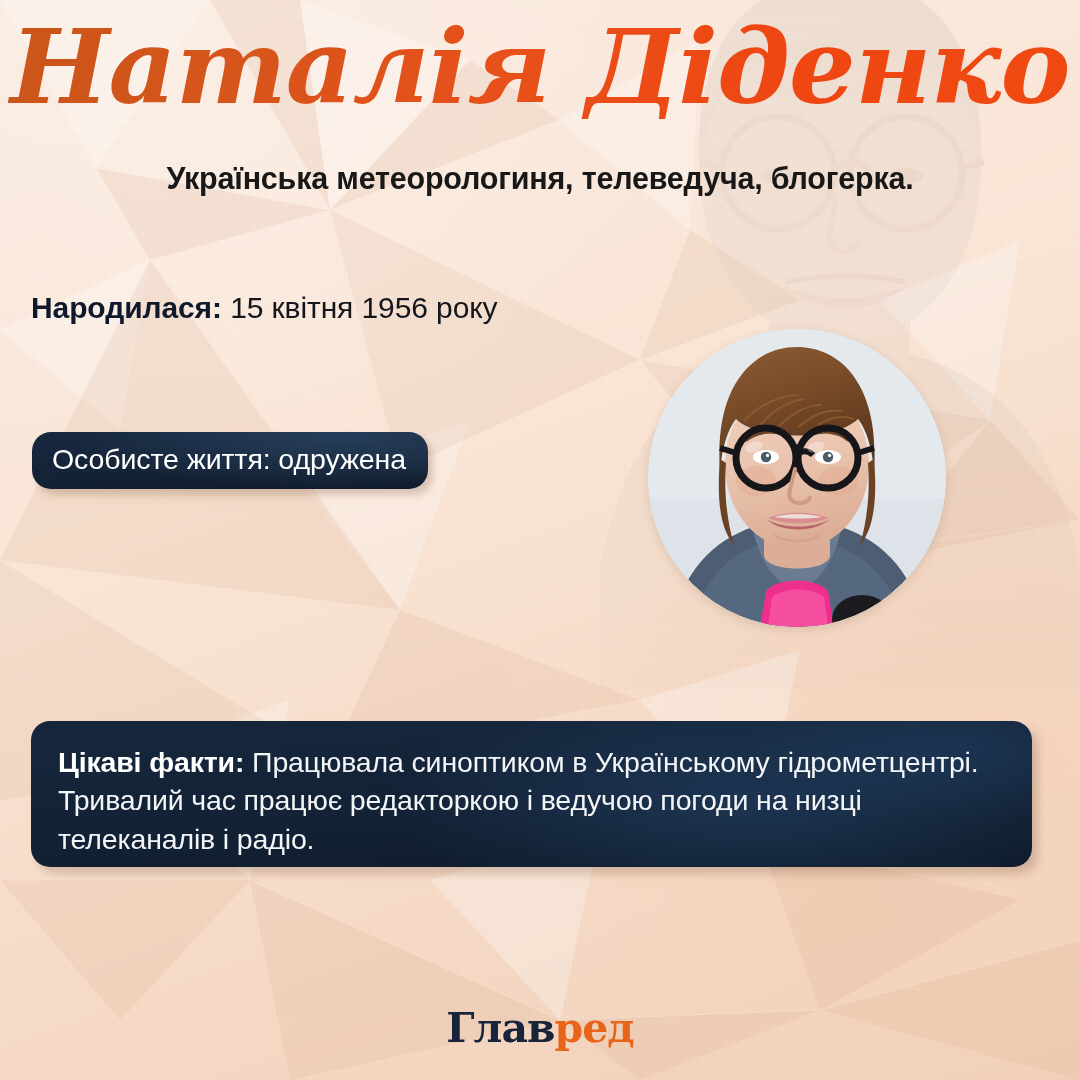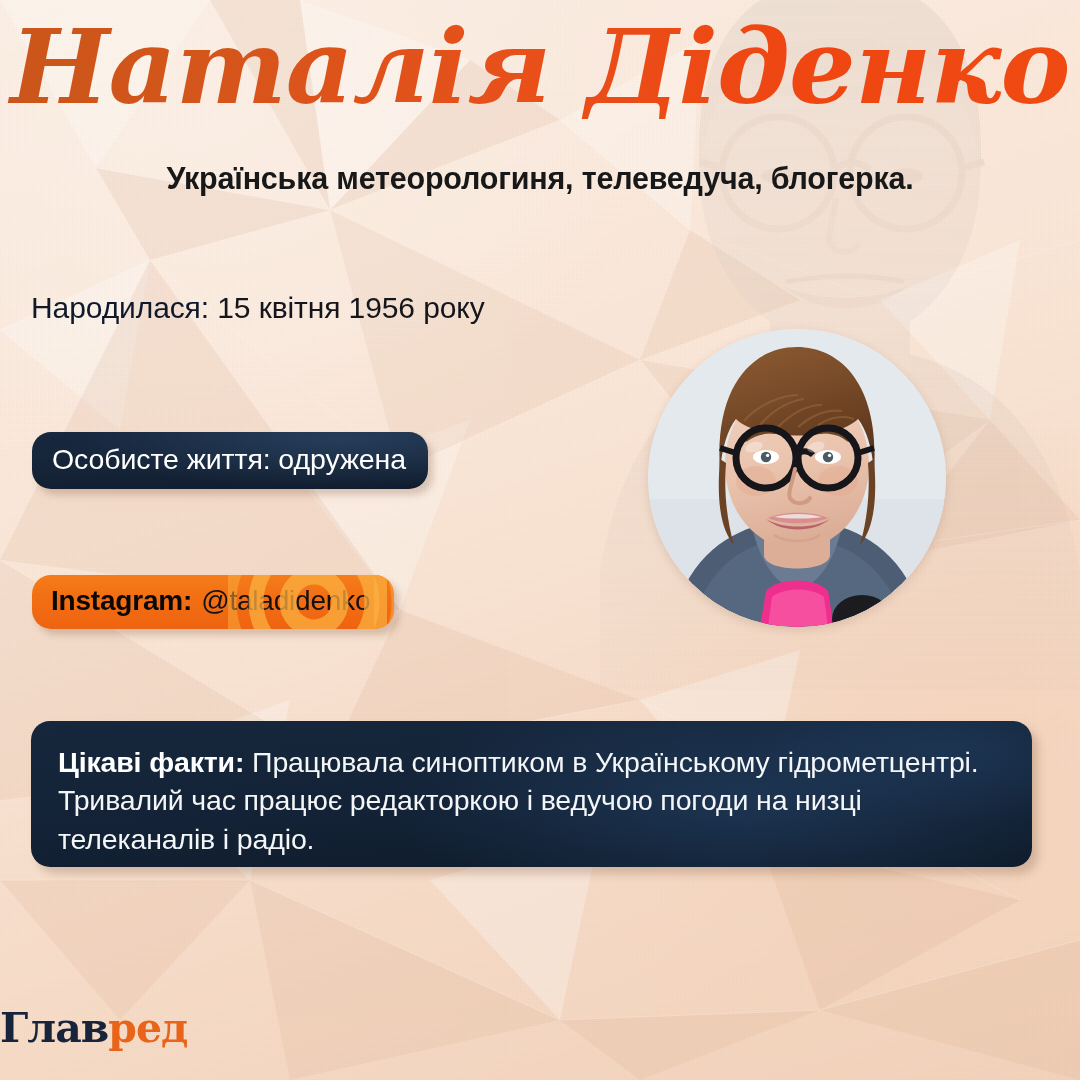--- a/index.html
+++ b/index.html
@@ -62,21 +62,21 @@
     text-align:center;
     font-size:30.5px;font-weight:700;color:#181818;
     letter-spacing:-.2px;white-space:nowrap;
   }
 
   
   .born{
     position:absolute;top:291px;left:31px;
     font-size:30px;color:#111319;letter-spacing:-.1px;white-space:nowrap;
   }
-  .born .k{font-weight:400;color:#10192c;}
+  .born .k{font-weight:700;color:#10192c;}
   .born .v{font-weight:400;color:#14161c;}
 
   
   .badge{
     position:absolute;display:inline-flex;align-items:center;
     border-radius:19px;
     box-shadow:5px 6px 7px rgba(120,80,55,.26);
     overflow:hidden;white-space:nowrap;
   }
   .badge-navy{
@@ -122,21 +122,21 @@
     box-shadow:6px 7px 9px rgba(120,80,55,.26);
     color:#f4f6f8;overflow:hidden;
   }
   .facts p{
     margin:0;font-size:28.5px;line-height:1.35;letter-spacing:-.15px;color:#f3f5f7;
   }
   .facts .k{font-weight:700;color:#ffffff;}
 
   
   .logo{
-    position:absolute;left:0;top:1004px;width:1080px;text-align:left;
+    position:absolute;left:0;top:1004px;width:1080px;text-align:center;
     font-family:"DejaVu Serif","Liberation Serif",serif;
     font-weight:700;font-size:41px;letter-spacing:-1px;white-space:nowrap;
   }
   .logo .a{color:#18243c;}
   .logo .b{color:#e8641a;}
 </style>
 </head>
 <body>
 
 <div class="canvas">
@@ -234,34 +234,20 @@
 
   <div class="born">
     <span class="k">Народилася:</span>
     <span class="v">15 квітня 1956 року</span>
   </div>
 
   <div class="badge badge-navy">
     <span>Особисте життя: одружена</span>
   </div>
 
-  <div class="badge badge-insta">
-    <span class="insta-rings">
-      <svg viewBox="0 0 180 180">
-        <g fill="none" stroke="#fbb040" stroke-opacity="0.75">
-          <circle cx="86" cy="90" r="26" stroke-width="17"></circle>
-          <circle cx="86" cy="90" r="58" stroke-width="15"></circle>
-          <circle cx="86" cy="90" r="84" stroke-width="13" stroke-opacity="0.5"></circle>
-        </g>
-        <rect x="146" y="10" width="13" height="160" rx="6" fill="#fbb040" fill-opacity="0.7"></rect>
-      </svg>
-    </span>
-    <span class="k">Instagram:</span>
-    <span class="v">@taladidenko</span>
-  </div>
 
   <div class="portrait">
     <svg viewBox="0 0 298 298" preserveAspectRatio="xMidYMid slice">
       <defs>
         <linearGradient id="hairG" x1="0" y1="0" x2="0.4" y2="1">
           <stop offset="0%" stop-color="#8c5b32"></stop>
           <stop offset="45%" stop-color="#7a4c29"></stop>
           <stop offset="100%" stop-color="#5e381d"></stop>
         </linearGradient>
         <linearGradient id="skinG" x1="0" y1="0" x2="0.2" y2="1">

